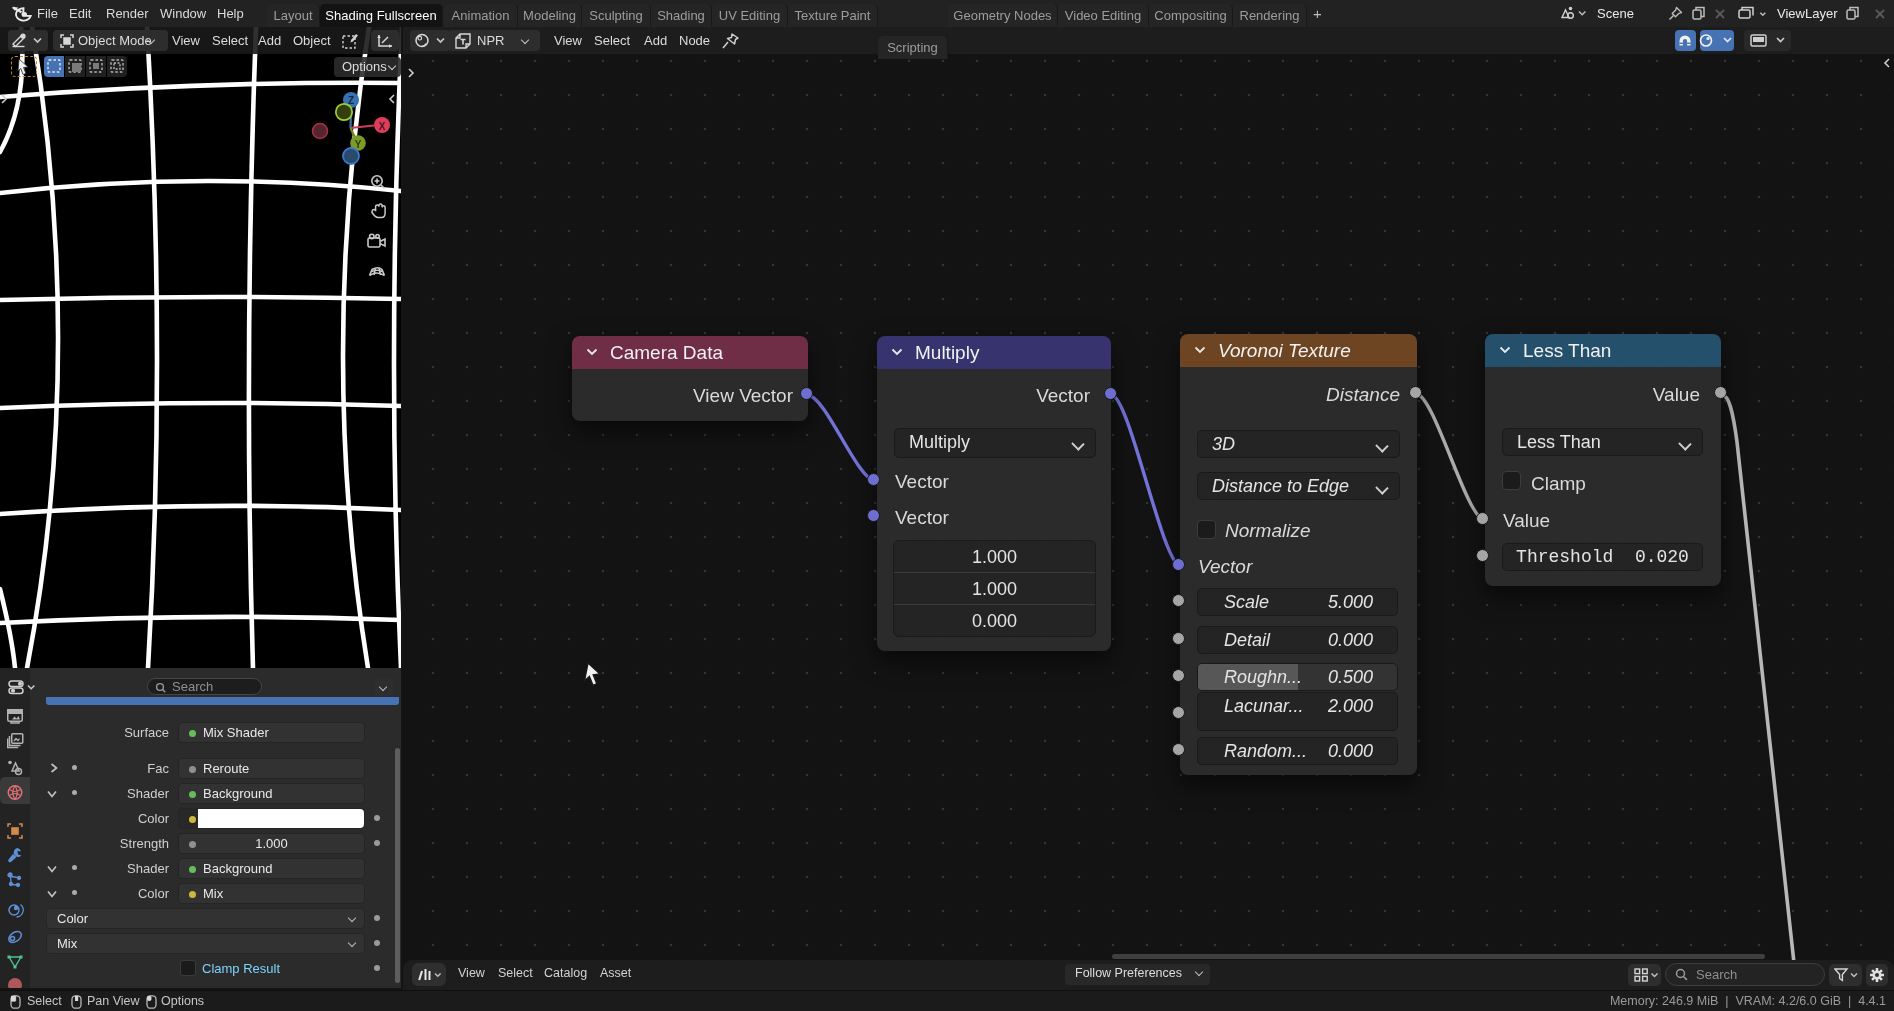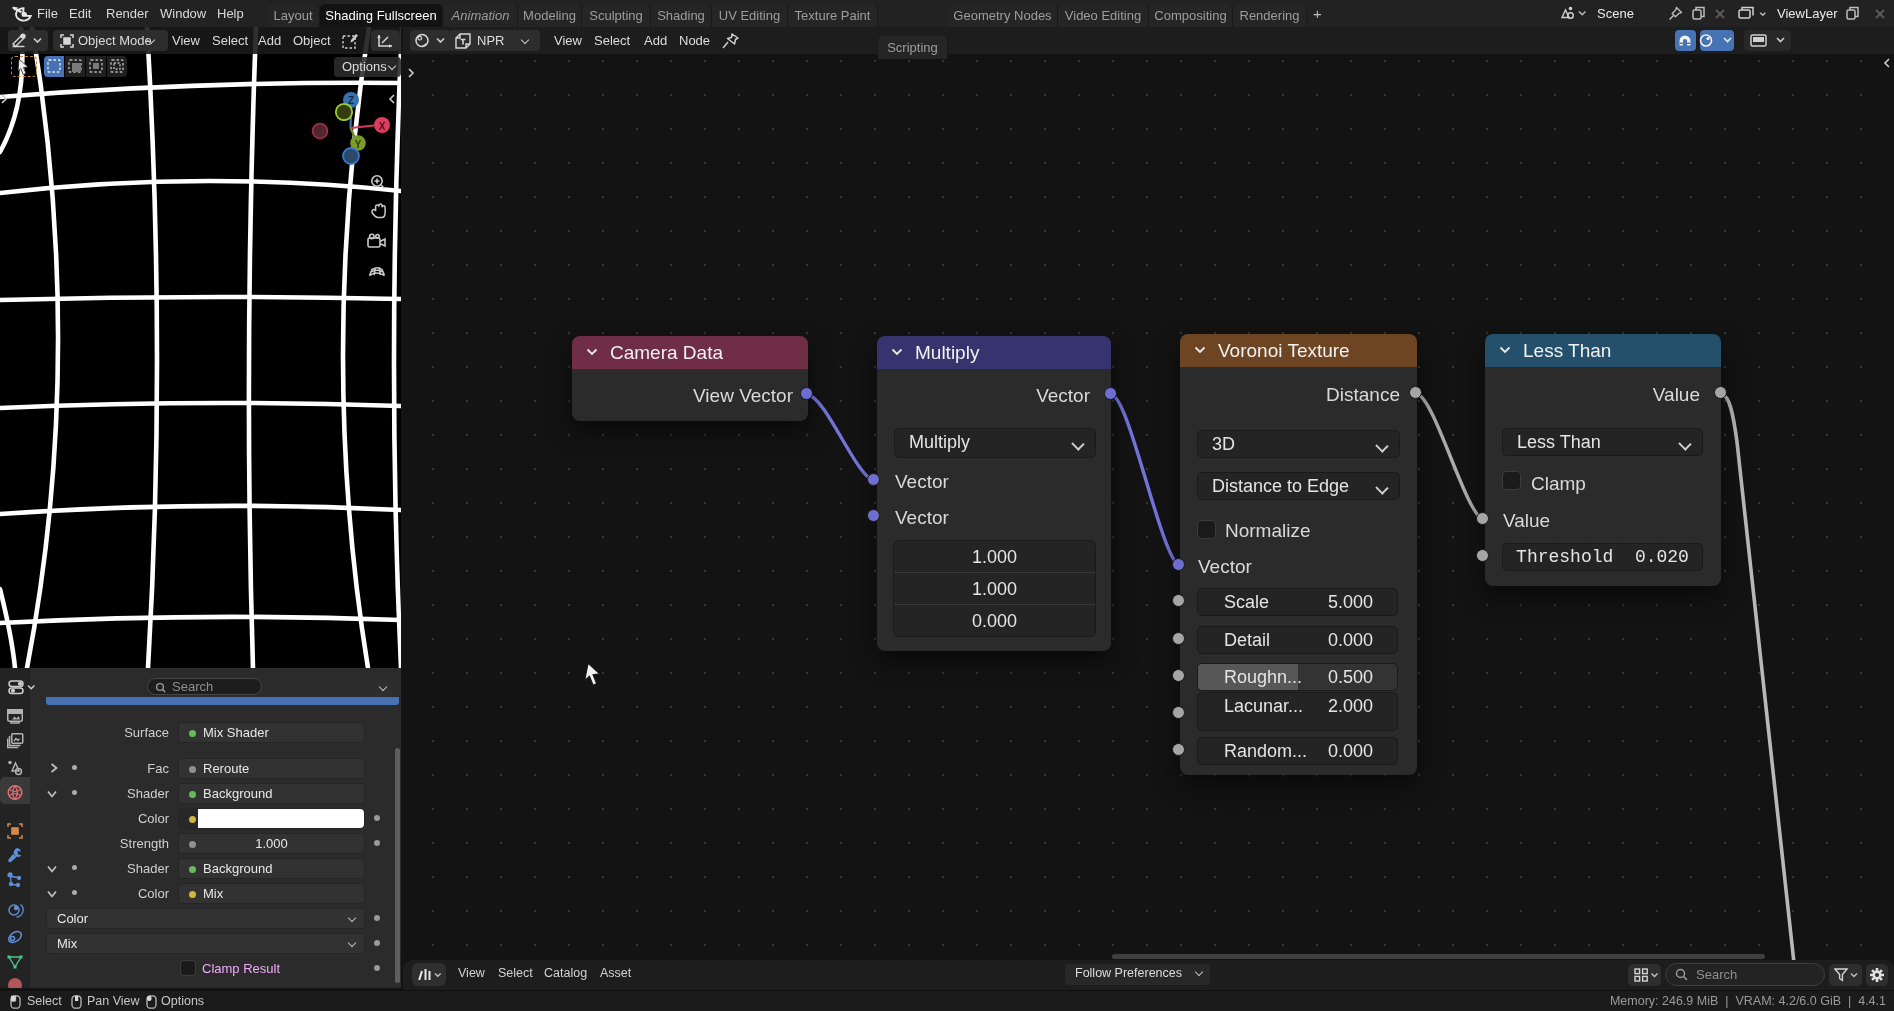--- a/index.html
+++ b/index.html
@@ -104,21 +104,21 @@
       <div class="sock vec" style="left:-10px;top:137px;"></div>
       <div class="nlabel" style="left:18px;top:171px;">Vector</div>
       <div class="sock vec" style="left:-10px;top:173px;"></div>
       <div class="nwidget" style="left:16px;top:204px;width:203px;height:97px;border-radius:6px;">
         <div style="position:absolute;top:0;left:0;right:0;height:32px;text-align:center;line-height:32px;border-bottom:1px solid #3a3a3a;">1.000</div>
         <div style="position:absolute;top:32px;left:0;right:0;height:32px;text-align:center;line-height:32px;border-bottom:1px solid #3a3a3a;">1.000</div>
         <div style="position:absolute;top:64px;left:0;right:0;height:32px;text-align:center;line-height:32px;">0.000</div>
       </div>
     </div>
 
-    <div class="node" style="left:777px;top:307px;width:237px;height:441px;">
+    <div class="node" style="left:777px;top:307px;width:237px;height:441px;font-style:italic;">
       <div class="nhead" style="background:#6e4523;">
         <svg class="chev" width="14" height="14" viewBox="0 0 14 14">
             <path d="M2.5,4.5 l4.5,4.5 4.5,-4.5" fill="none" stroke="#e9e9e9" stroke-width="1.8"></path>
           </svg>
         <span class="ttl">Voronoi Texture</span>
       </div>
       <div class="nbody"></div>
       <div class="nlabel" style="right:17px;top:50px;">Distance</div>
       <div class="sock val" style="left:229px;top:52px;"></div>
       <div class="nwidget ndrop" style="left:17px;top:96px;width:203px;height:28px;line-height:26px;">3D</div>
@@ -338,21 +338,21 @@
       <path d="M2,2.5 l8.5,4.7" stroke="#e8e8e8" stroke-width="2.2"></path>
       <path d="M1,2 l6.2,0.5 -3.4,3.3 z" fill="#e8e8e8"></path>
     </svg>
     <div class="menu" style="left:37px">File</div>
     <div class="menu" style="left:69px">Edit</div>
     <div class="menu" style="left:106px">Render</div>
     <div class="menu" style="left:160px">Window</div>
     <div class="menu" style="left:217px">Help</div>
     <div class="tab" style="left:267px;width:53px;">Layout</div>
     <div class="tab active" style="left:320px;width:123px;">Shading Fullscreen</div>
-    <div class="tab" style="left:444px;width:74px;font-style:italic;">Animation</div>
+    <div class="tab" style="left:444px;width:74px;">Animation</div>
     <div class="tab" style="left:518px;width:64px;">Modeling</div>
     <div class="tab" style="left:582px;width:69px;">Sculpting</div>
     <div class="tab" style="left:651px;width:61px;">Shading</div>
     <div class="tab" style="left:712px;width:76px;">UV Editing</div>
     <div class="tab" style="left:788px;width:90px;">Texture Paint</div>
     <div class="tab" style="left:878px;width:70px;margin-top:32px;">Scripting</div>
     <div class="tab" style="left:948px;width:110px;">Geometry Nodes</div>
     <div class="tab" style="left:1058px;width:91px;">Video Editing</div>
     <div class="tab" style="left:1149px;width:84px;">Compositing</div>
     <div class="tab" style="left:1233px;width:74px;">Rendering</div>
@@ -529,21 +529,21 @@
         <span style="position:absolute;left:10px;line-height:20px;">Color</span>
         <span style="position:absolute;right:9px;top:6px;width:6px;height:6px;border-right:1.6px solid #bdbdbd;border-bottom:1.6px solid #bdbdbd;transform:rotate(45deg);"></span>
       </div>
     <span style="position:absolute;left:374px;top:247px;width:6px;height:6px;border-radius:50%;background:#9a9a9a"></span>
     <div class="pwidget" style="left:46px;top:265px;width:319px;height:21px;">
         <span style="position:absolute;left:10px;line-height:20px;">Mix</span>
         <span style="position:absolute;right:9px;top:6px;width:6px;height:6px;border-right:1.6px solid #bdbdbd;border-bottom:1.6px solid #bdbdbd;transform:rotate(45deg);"></span>
       </div>
     <span style="position:absolute;left:374px;top:272px;width:6px;height:6px;border-radius:50%;background:#9a9a9a"></span>
     <div class="abs" style="left:180px;top:292px;width:16px;height:16px;background:#1b1b1b;border:1px solid #3c3c3c;border-radius:3px;"></div>
-    <div class="plabel" style="left:202px;top:293px;text-align:left;width:110px;color:#f0abfc">Clamp Result</div>
+    <div class="plabel" style="left:202px;top:293px;text-align:left;width:110px;color:#7dd3fc">Clamp Result</div>
     <span style="position:absolute;left:374px;top:297px;width:6px;height:6px;border-radius:50%;background:#9a9a9a"></span>
     <div class="abs" style="left:395px;top:80px;width:5px;height:235px;background:#5e5e5e;border-radius:2.5px;"></div>
   </div>
   <div id="nefooter" class="abs">
     <div class="abs" style="left:9px;top:3px;width:34px;height:23px;background:#2f2f2f;border-radius:6px;"></div>
     <svg class="abs" style="left:13px;top:6px" width="30" height="17" viewBox="0 0 30 17">
       <g fill="none" stroke="#e8e8e8" stroke-width="2">
         <path d="M3.2,14 l2.8,-9"></path>
         <path d="M9.5,3 v11"></path>
         <path d="M13.5,5 v9"></path>

